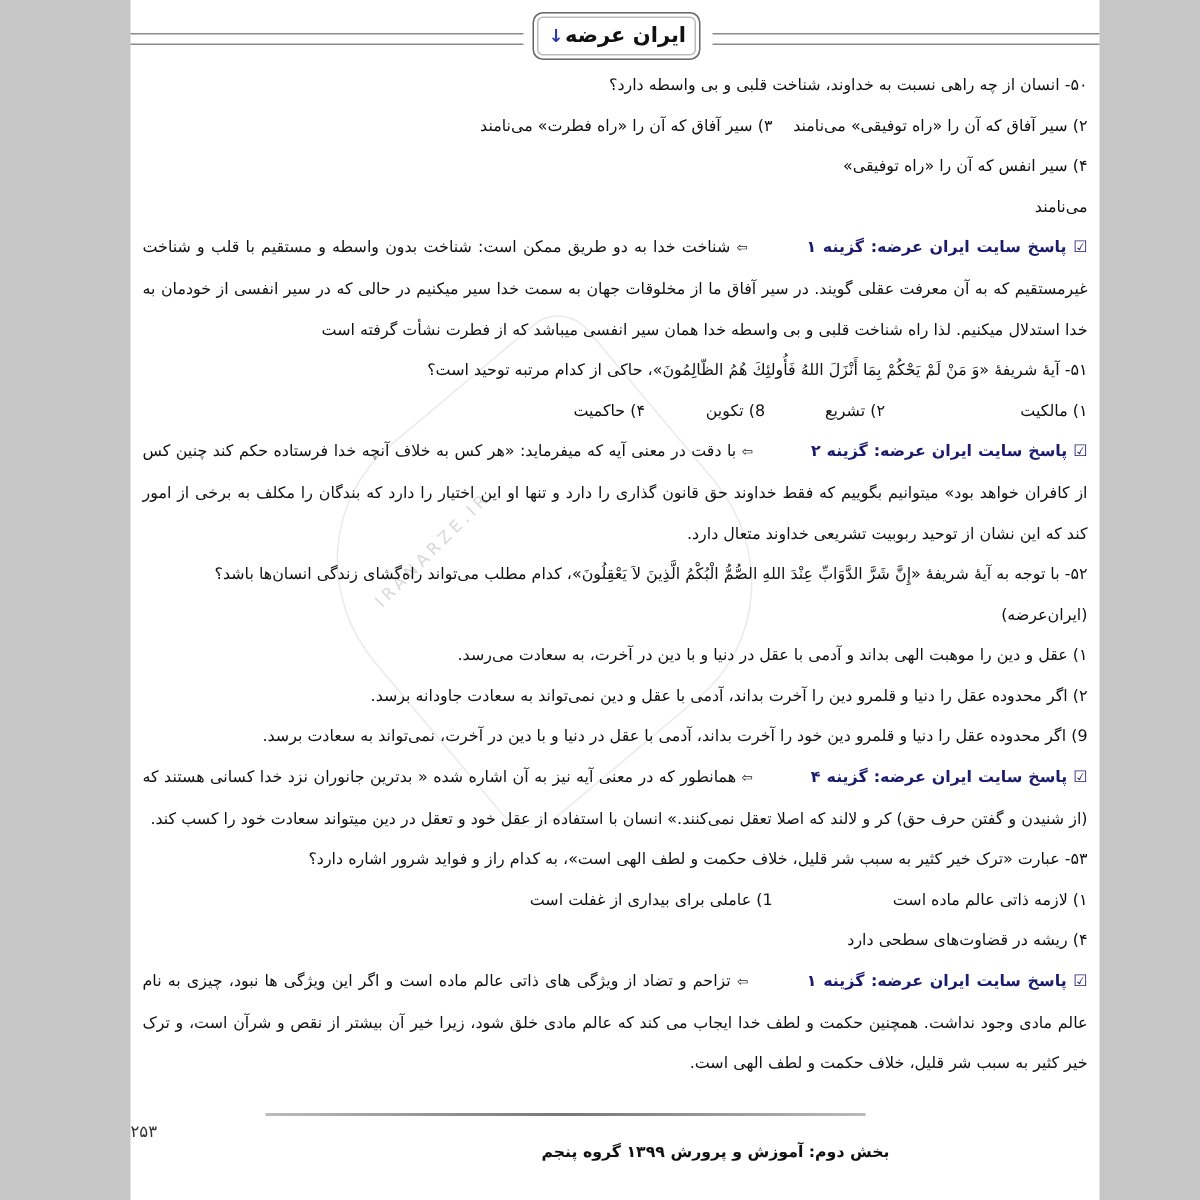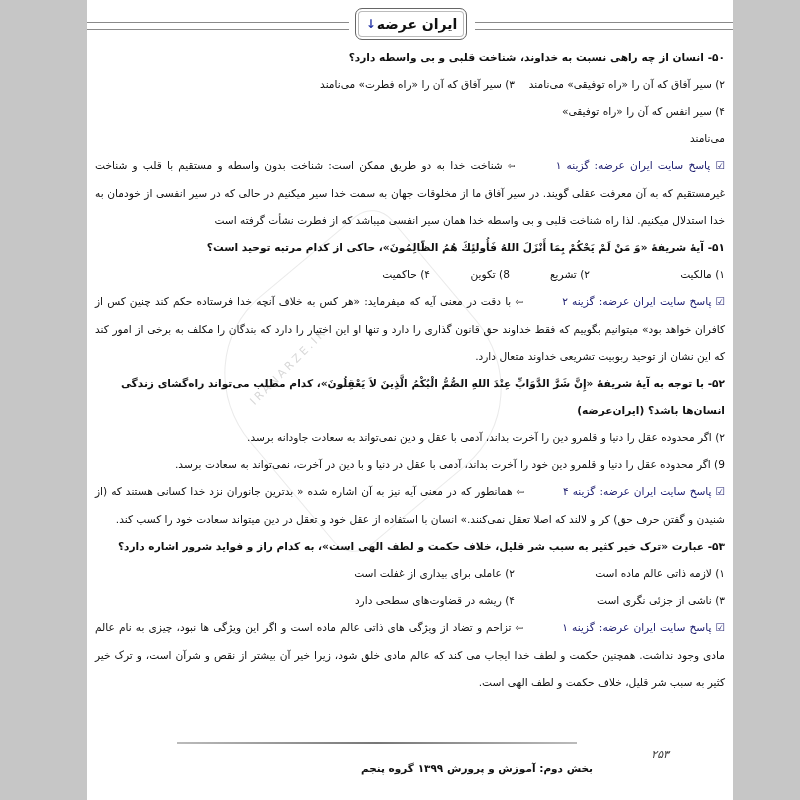--- a/index.html
+++ b/index.html
@@ -24,42 +24,42 @@
     border: 1.5px solid #666; border-radius: 7px; background: #fff;
     display: flex; align-items: center; justify-content: center;
     font-weight: bold; font-size: 14px; color: #111;
     box-shadow: inset 0 0 0 2px #fff, inset 0 0 0 3px #bbb;
   }
   .logo .arrow { color: #2a3aa8; font-size: 12px; margin: 0 1px; }
   .content {
     position: absolute; top: 44px; right: 8px; left: 8px;
     font-size: 10.6px; color: #111; line-height: 27px;
   }
-  .q { font-weight: bold; }
+  .q { font-weight: normal; }
   .opts { display: grid; grid-template-columns: 200px 200px; column-gap: 10px; }
   .opts4 { display: grid; grid-template-columns: 135px 80px 80px 120px; }
-  .ans-label { color: #1c1c6e; font-weight: normal; margin-left: 35px; }
+  .ans-label { color: #1c1c6e; font-weight: bold; margin-left: 35px; }
   .arrow-r { font-size: 9px; }
   .para { text-align: justify; }
   .watermark {
     position: absolute; left: 150px; top: 250px; width: 250px; height: 260px;
     border: 1px solid #dcdcdc; border-radius: 40% 10% 40% 10%;
     transform: rotate(-40deg); opacity: 0.6; pointer-events: none;
   }
   .watermark-text {
     position: absolute; left: 150px; top: 360px; color: #d8d8d8;
     font-size: 11px; transform: rotate(-45deg); letter-spacing: 3px;
   }
   .footer-line {
     position: absolute; top: 742px; left: 90px; width: 400px; height: 2px;
     background: linear-gradient(to right, #bbb, #777, #bbb);
   }
   .page-no {
-    position: absolute; top: 748px; left: 0; width: 582px; text-align: right;
-    font-size: 11px; color: #333; font-style: italic;
+    position: absolute; top: 748px; left: 0; width: 582px; text-align: left;
+    font-size: 11px; color: #333;
   }
   .footer {
     position: absolute; top: 762px; right: 140px; left: 120px;
     display: flex; justify-content: space-between;
     font-size: 10.5px; font-weight: bold; color: #111;
   }
 </style>
 </head>
 <body>
 
@@ -101,35 +101,35 @@
       </div>
       <div class="para">
         <span class="ans-label">☑ پاسخ سایت ایران عرضه: گزینه ۲</span>
         <span class="arrow-r">⇦</span>
         <span>با دقت در معنی آیه که میفرماید: «هر کس به خلاف آنچه خدا فرستاده حکم کند چنین کس از کافران خواهد بود» میتوانیم بگوییم که فقط خداوند حق قانون گذاری را دارد و تنها او این اختیار را دارد که بندگان را مکلف به برخی از امور کند که این نشان از توحید ربوبیت تشریعی خداوند متعال دارد.</span>
       </div>
     </div>
 
     <div>
       <div class="q">۵۲- با توجه به آیهٔ شریفهٔ «إِنَّ شَرَّ الدَّوَابِّ عِنْدَ اللهِ الصُّمُّ الْبُكْمُ الَّذِينَ لاَ يَعْقِلُونَ»، کدام مطلب می‌تواند راه‌گشای زندگی انسان‌ها باشد؟ (ایران‌عرضه)</div>
+      <div>۱) عقل و دین را موهبت الهی بداند و آدمی با عقل در دنیا و با دین در آخرت، به سعادت می‌رسد.</div>
       <div>۲) اگر محدوده عقل را دنیا و قلمرو دین را آخرت بداند، آدمی با عقل و دین نمی‌تواند به سعادت جاودانه برسد.</div>
       <div>9) اگر محدوده عقل را دنیا و قلمرو دین خود را آخرت بداند، آدمی با عقل در دنیا و با دین در آخرت، نمی‌تواند به سعادت برسد.</div>
       <div class="para">
         <span class="ans-label">☑ پاسخ سایت ایران عرضه: گزینه ۴</span>
         <span class="arrow-r">⇦</span>
         <span>همانطور که در معنی آیه نیز به آن اشاره شده « بدترین جانوران نزد خدا کسانی هستند که (از شنیدن و گفتن حرف حق) کر و لالند که اصلا تعقل نمی‌کنند.» انسان با استفاده از عقل خود و تعقل در دین میتواند سعادت خود را کسب کند.</span>
       </div>
     </div>
 
     <div>
       <div class="q">۵۳- عبارت «ترک خیر کثیر به سبب شر قلیل، خلاف حکمت و لطف الهی است»، به کدام راز و فواید شرور اشاره دارد؟</div>
       <div class="opts">
         <span>۱) لازمه ذاتی عالم ماده است</span>
-        <span>۲) عاملی برای بیداری از غفلت است</span>
-        <span>۳) ناشی از جزئی نگری است</span>
+        <span>1) عاملی برای بیداری از غفلت است</span>
         <span>۴) ریشه در قضاوت‌های سطحی دارد</span>
       </div>
       <div class="para">
         <span class="ans-label">☑ پاسخ سایت ایران عرضه: گزینه ۱</span>
         <span class="arrow-r">⇦</span>
         <span>تزاحم و تضاد از ویژگی های ذاتی عالم ماده است و اگر این ویژگی ها نبود، چیزی به نام عالم مادی وجود نداشت. همچنین حکمت و لطف خدا ایجاب می کند که عالم مادی خلق شود، زیرا خیر آن بیشتر از نقص و شرآن است، و ترک خیر کثیر به سبب شر قلیل، خلاف حکمت و لطف الهی است.</span>
       </div>
     </div>
 
   </div>

